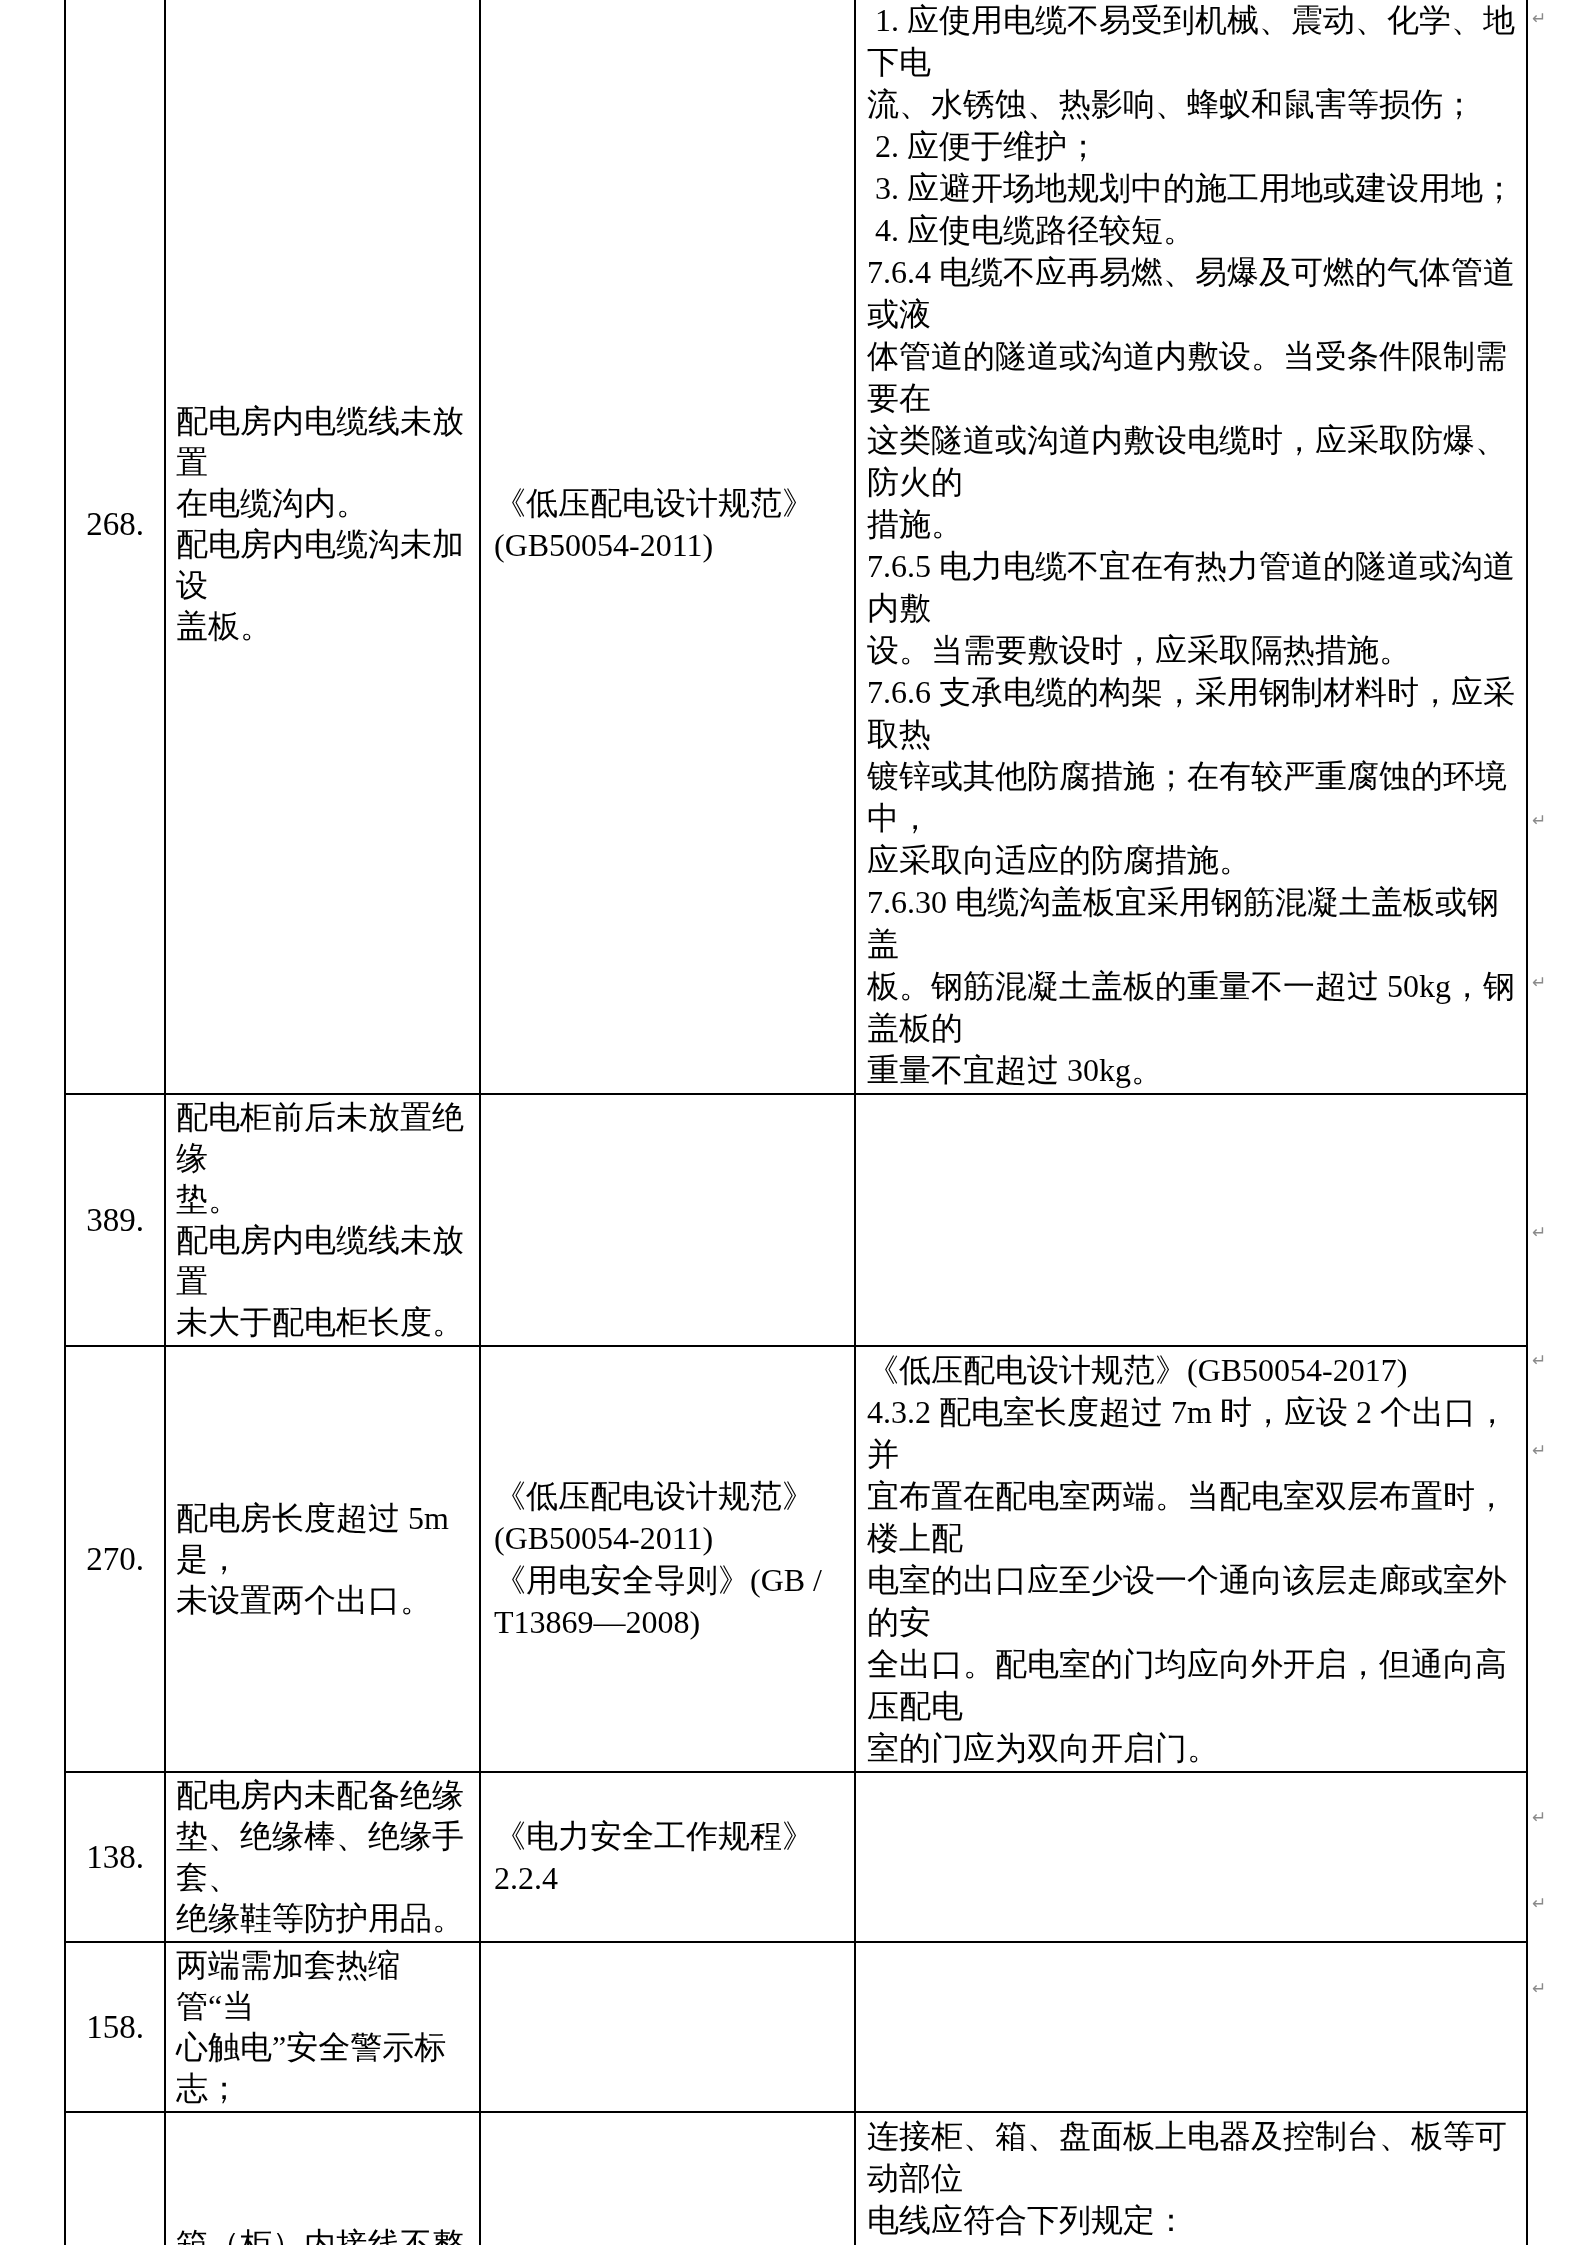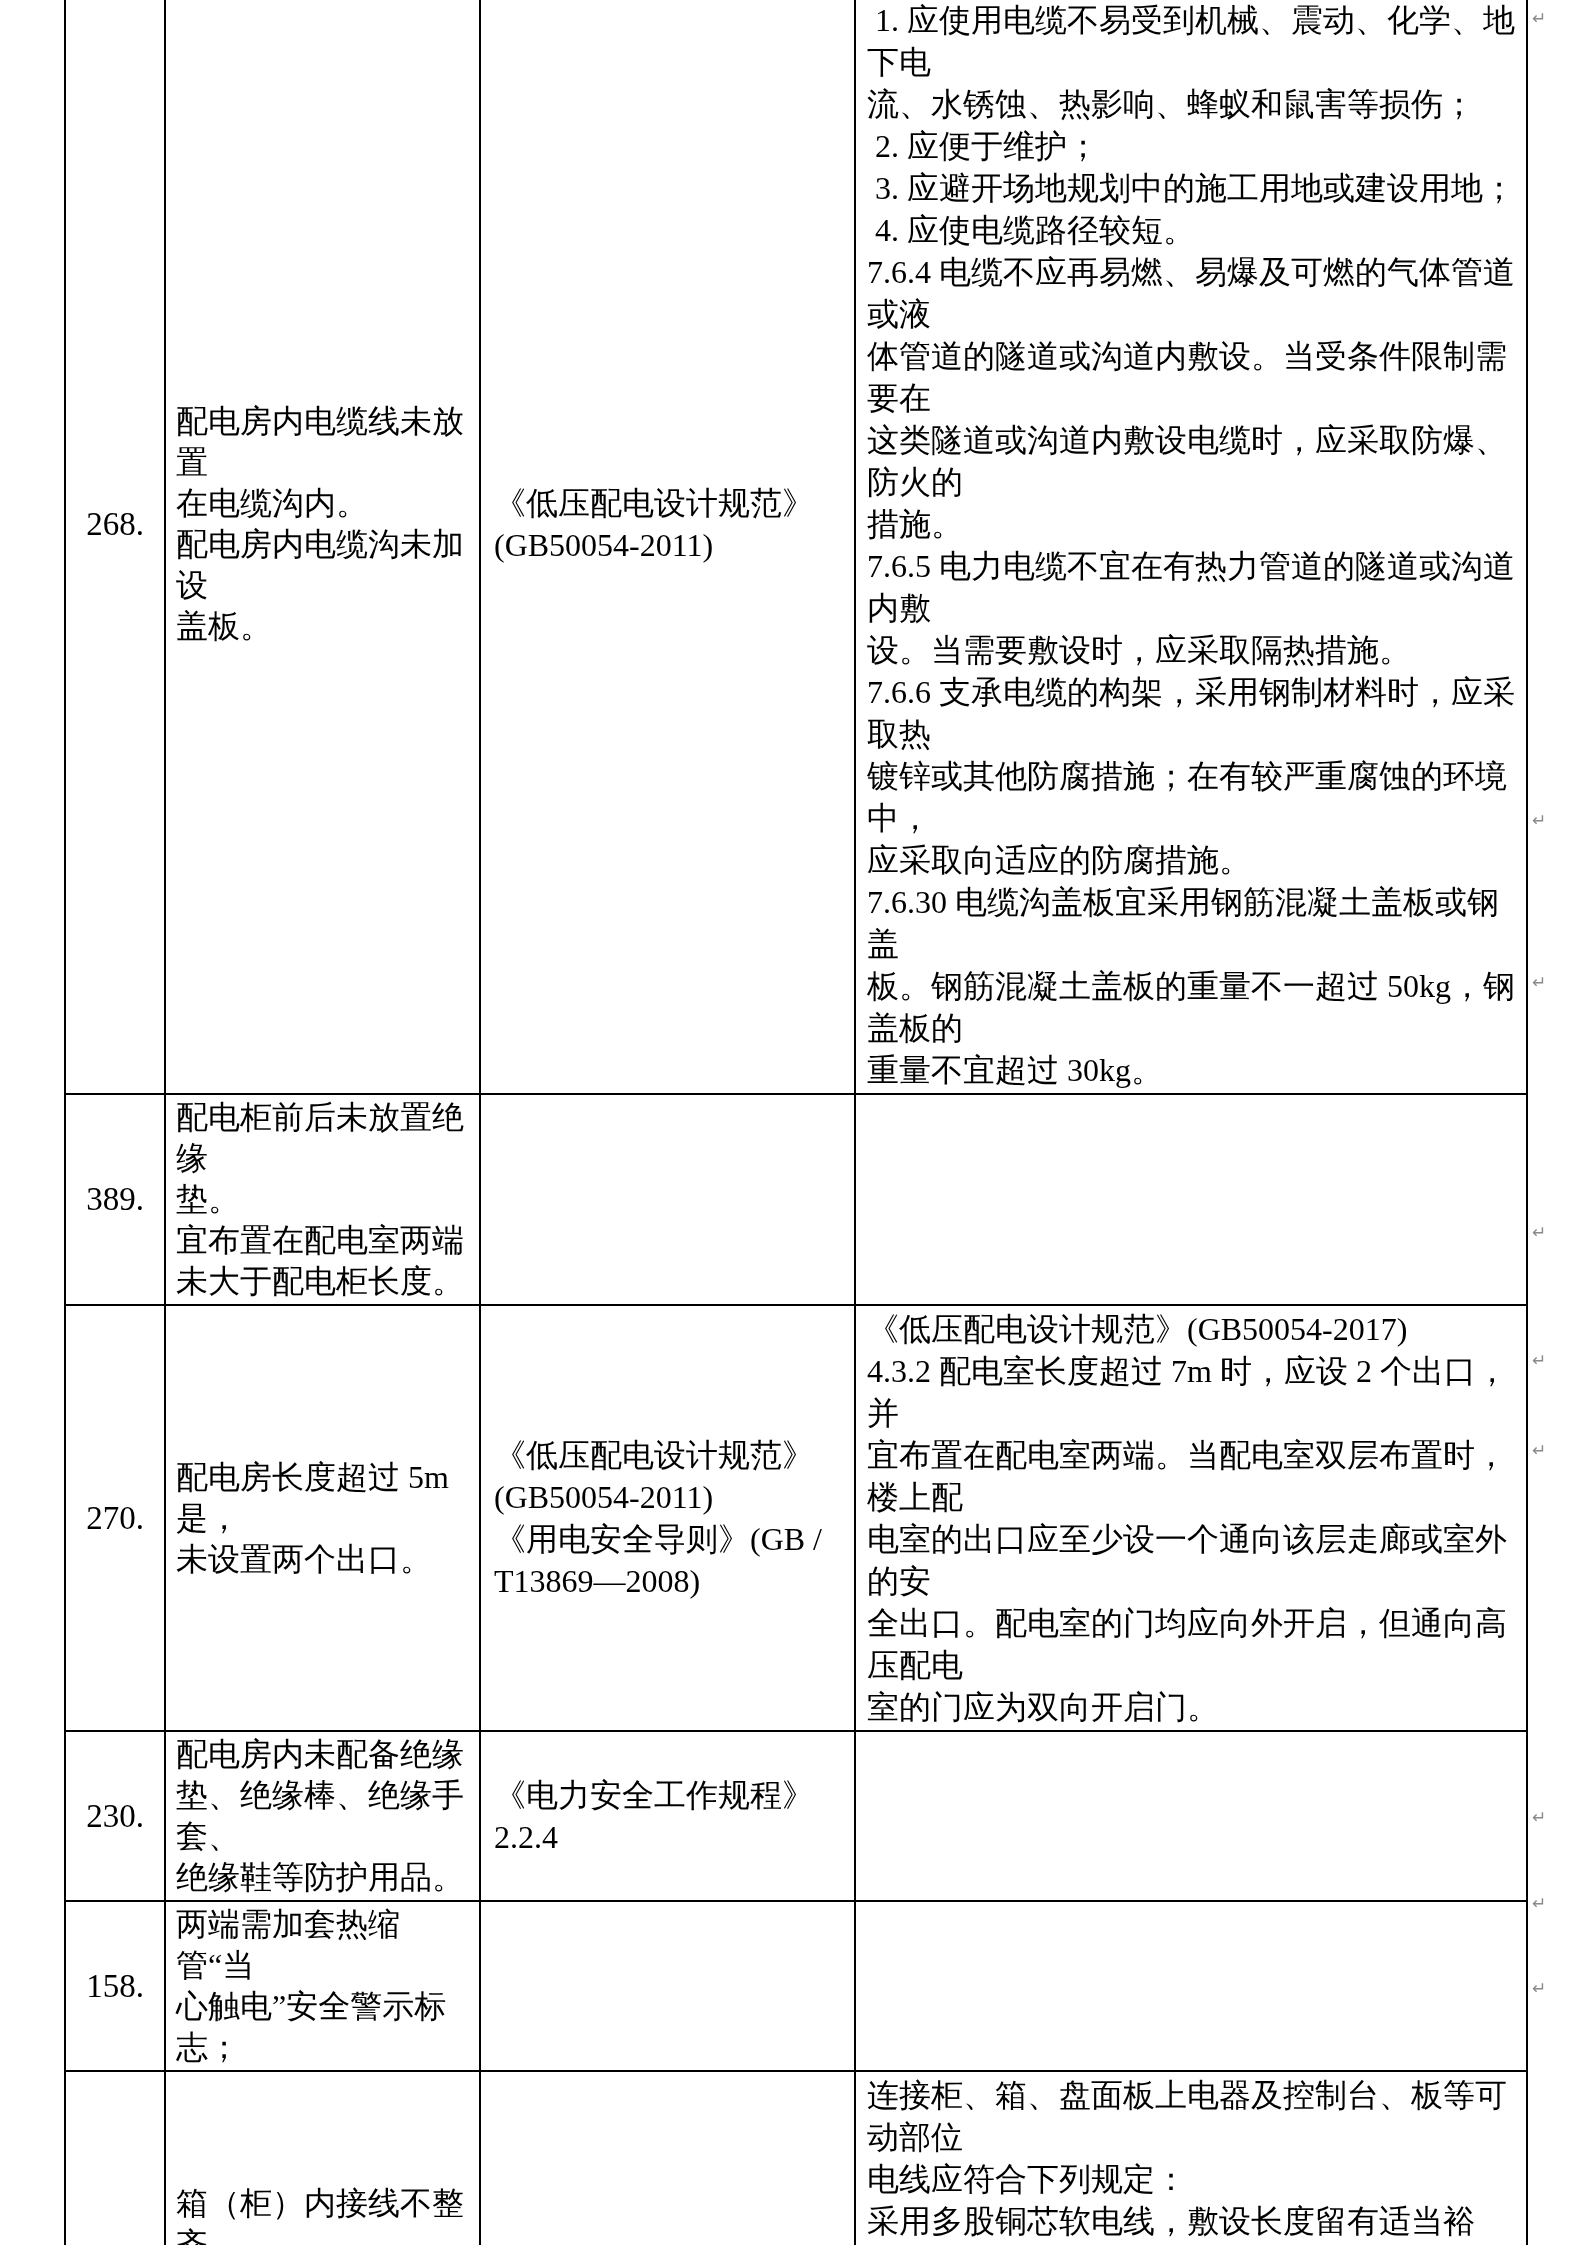--- a/index.html
+++ b/index.html
@@ -102,42 +102,42 @@
 镀锌或其他防腐措施；在有较严重腐蚀的环境中，
 应采取向适应的防腐措施。
 7.6.30 电缆沟盖板宜采用钢筋混凝土盖板或钢盖
 板。钢筋混凝土盖板的重量不一超过 50kg，钢盖板的
 重量不宜超过 30kg。</td>
       </tr>
       <tr style="height:162px">
         <td class="num">389.</td>
         <td class="desc">配电柜前后未放置绝缘
 垫。
-宜布置在配电室两端
+配电房内电缆线未放置
 未大于配电柜长度。</td>
         <td class="ref"></td>
         <td class="det"></td>
       </tr>
       <tr style="height:250px">
         <td class="num">270.</td>
         <td class="desc">配电房长度超过 5m 是，
 未设置两个出口。</td>
         <td class="ref">《低压配电设计规范》
 (GB50054-2011)
 《用电安全导则》(GB /
 T13869—2008)</td>
         <td class="det">《低压配电设计规范》(GB50054-2017)
 4.3.2 配电室长度超过 7m 时，应设 2 个出口，并
 宜布置在配电室两端。当配电室双层布置时，楼上配
 电室的出口应至少设一个通向该层走廊或室外的安
 全出口。配电室的门均应向外开启，但通向高压配电
 室的门应为双向开启门。</td>
       </tr>
       <tr style="height:128px">
-        <td class="num">230.</td>
+        <td class="num">138.</td>
         <td class="desc">配电房内未配备绝缘
 垫、绝缘棒、绝缘手套、
 绝缘鞋等防护用品。</td>
         <td class="ref">《电力安全工作规程》2.2.4</td>
         <td class="det"></td>
       </tr>
       <tr style="height:90px">
         <td class="num">158.</td>
         <td class="desc">两端需加套热缩管“当
 心触电”安全警示标志；</td>

